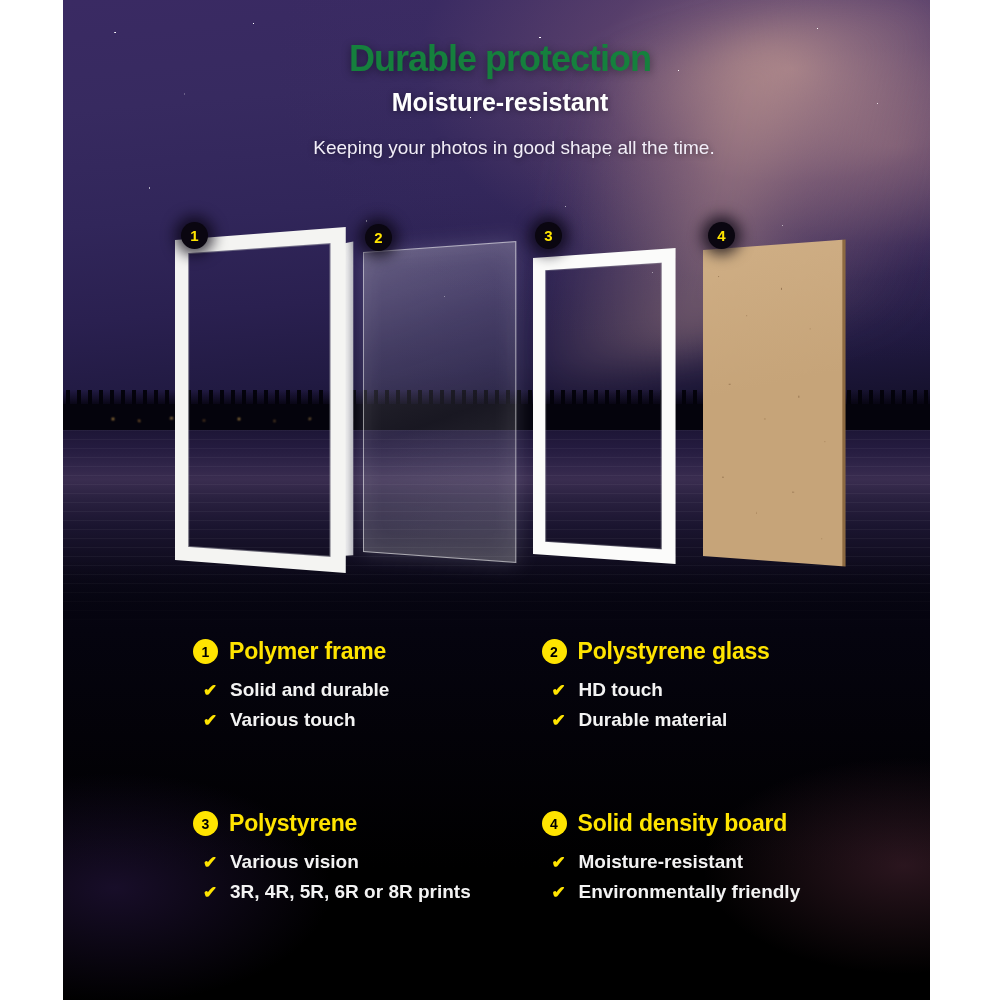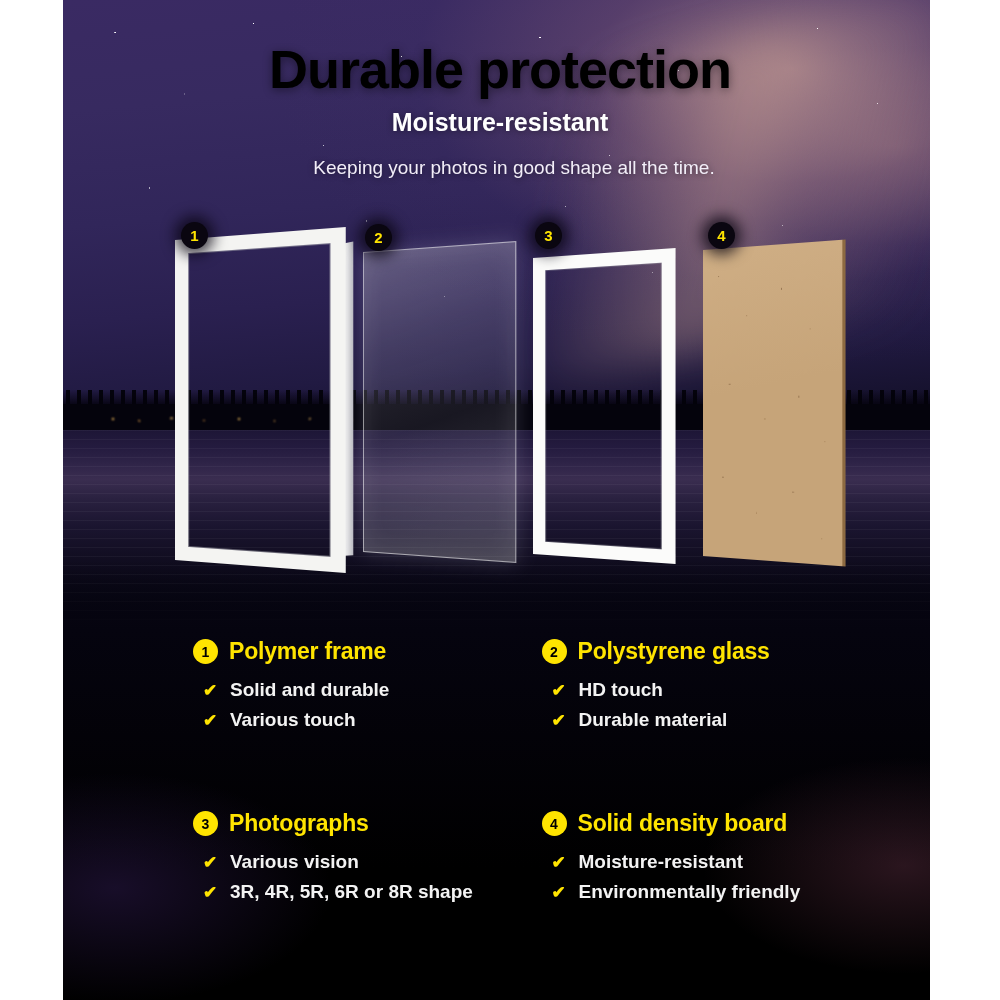--- a/index.html
+++ b/index.html
@@ -132,23 +132,23 @@
     width:100%; height:280px;
     background:
       radial-gradient(ellipse 300px 160px at 6% 60%, rgba(70,40,120,0.34) 0%, rgba(0,0,0,0) 72%),
       radial-gradient(ellipse 280px 150px at 97% 52%, rgba(140,70,100,0.30) 0%, rgba(0,0,0,0) 72%);
   }
 
   
   .headings { position:absolute; left:0; top:0; width:100%; text-align:center; z-index:6; }
   .title {
     margin-top:38px;
-    font-size:54px;
+    font-size:36px;
     font-weight:bold;
-    color:#000000;
+    color:#15803d;
     letter-spacing:-1px;
     text-shadow:0 2px 10px rgba(0,0,0,.45);
   }
   .subtitle {
     margin-top:8px;
     font-size:25px;
     font-weight:bold;
     color:#ffffff;
     text-shadow:0 1px 6px rgba(0,0,0,.4);
   }
@@ -359,29 +359,29 @@
       </div>
       <div class="fitem">
         <span class="check">✔</span>
         <span class="ftext">Durable material</span>
       </div>
     </div>
 
     <div class="feature">
       <div class="feature-head">
         <div class="fbadge">3</div>
-        <div class="ftitle">Photographs</div>
+        <div class="ftitle">Polystyrene</div>
       </div>
       <div class="fitem">
         <span class="check">✔</span>
         <span class="ftext">Various vision</span>
       </div>
       <div class="fitem">
         <span class="check">✔</span>
-        <span class="ftext">3R, 4R, 5R, 6R or 8R shape</span>
+        <span class="ftext">3R, 4R, 5R, 6R or 8R prints</span>
       </div>
     </div>
 
     <div class="feature">
       <div class="feature-head">
         <div class="fbadge">4</div>
         <div class="ftitle">Solid density board</div>
       </div>
       <div class="fitem">
         <span class="check">✔</span>

